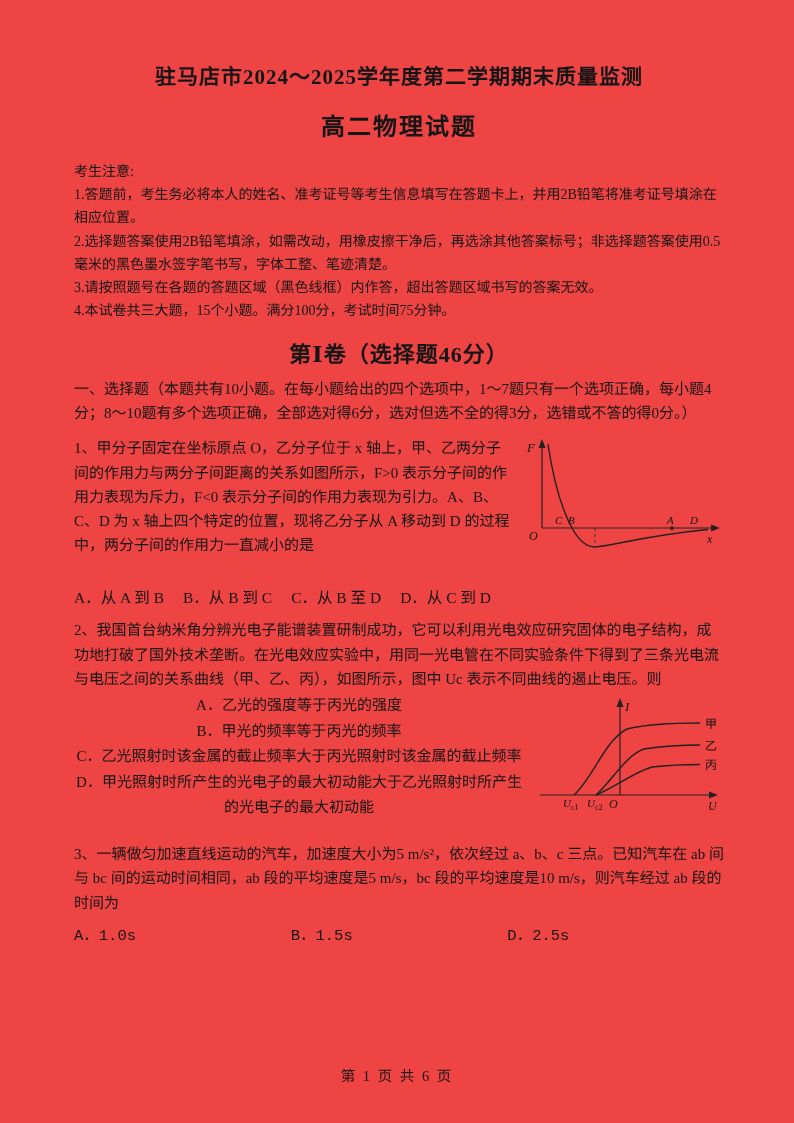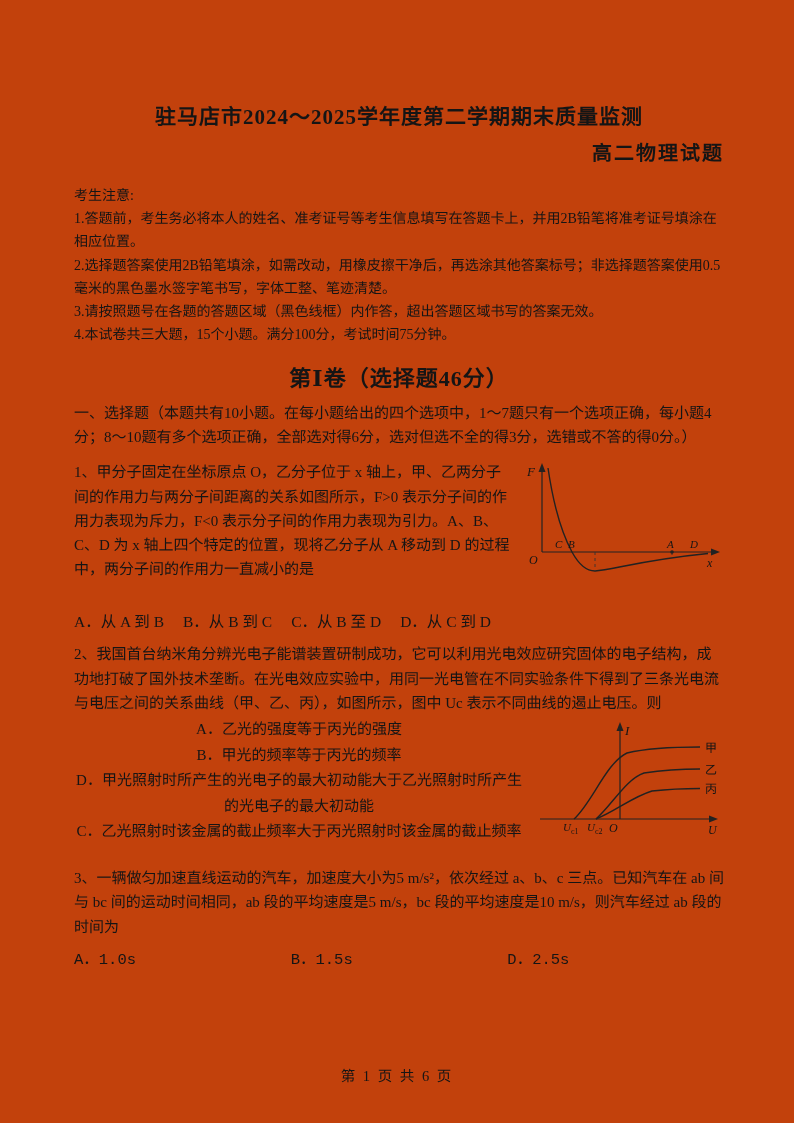--- a/index.html
+++ b/index.html
@@ -2,27 +2,27 @@
 <html lang="zh-CN"><head>
 <meta charset="utf-8">
 <style>
   * { margin:0; padding:0; box-sizing:border-box; }
   html,body { background:#d8d8d8; }
   body { font-family:"Liberation Serif","DejaVu Serif",serif; }
   .page {
     position:relative;
     width:794px; height:1123px;
     margin:0 auto;
-    background:#c2410c;
+    background:#ef4444;
     color:#151515;
-    padding:100px 70px 0 74px;
+    padding:60px 70px 0 74px;
     overflow:hidden;
   }
   .title { text-align:center; font-size:21px; font-weight:700; letter-spacing:1px; }
-  .subtitle { text-align:right; font-size:20px; font-weight:700; letter-spacing:2px; margin-top:7px; }
+  .subtitle { text-align:center; font-size:24px; font-weight:700; letter-spacing:2px; margin-top:17px; }
   .notices { margin-top:18px; font-size:14px; line-height:1.66; }
   .notices .nheading { font-size:14px; }
   .notices p { margin:0; }
   .section-heading { text-align:center; font-size:22px; font-weight:700; margin:13px 0 9px; letter-spacing:1px; }
   .bodytext { font-size:15px; line-height:1.62; }
   .question { margin-top:11px; }
   .clearfix::after { content:""; display:block; clear:both; }
   .fig { float:right; }
   .fig1 { width:202px; height:144px; margin:0 0 2px 10px; }
   .fig2 { width:192px; height:134px; margin:2px 0 2px 8px; }
@@ -111,22 +111,22 @@
         <text x="173" y="74" font-size="12">丙</text>
 
         <text class="var" x="93" y="16" font-size="13">I</text>
         <text class="var" x="176" y="115" font-size="12">U</text>
         <text class="var" x="77" y="113" font-size="12">O</text>
         <text x="31" y="112" font-size="11"><tspan class="var">U</tspan><tspan dy="3" font-size="8">c1</tspan></text>
         <text x="55" y="112" font-size="11"><tspan class="var">U</tspan><tspan dy="3" font-size="8">c2</tspan></text>
       </svg>
       <span class="opt">A．乙光的强度等于丙光的强度</span>
       <span class="opt">B．甲光的频率等于丙光的频率</span>
+      <span class="opt">C．乙光照射时该金属的截止频率大于丙光照射时该金属的截止频率</span>
       <span class="opt">D．甲光照射时所产生的光电子的最大初动能大于乙光照射时所产生的光电子的最大初动能</span>
-      <span class="opt">C．乙光照射时该金属的截止频率大于丙光照射时该金属的截止频率</span>
     </div>
   </section>
 
   <section class="question">
     <p class="bodytext">3、一辆做匀加速直线运动的汽车，加速度大小为5 m/s²，依次经过 a、b、c 三点。已知汽车在 ab 间与 bc 间的运动时间相同，ab 段的平均速度是5 m/s，bc 段的平均速度是10 m/s，则汽车经过 ab 段的时间为</p>
     <div class="options-spread">
       <span>A．1.0s</span>
       <span>B．1.5s</span>
       <span>D．2.5s</span>
     </div>

